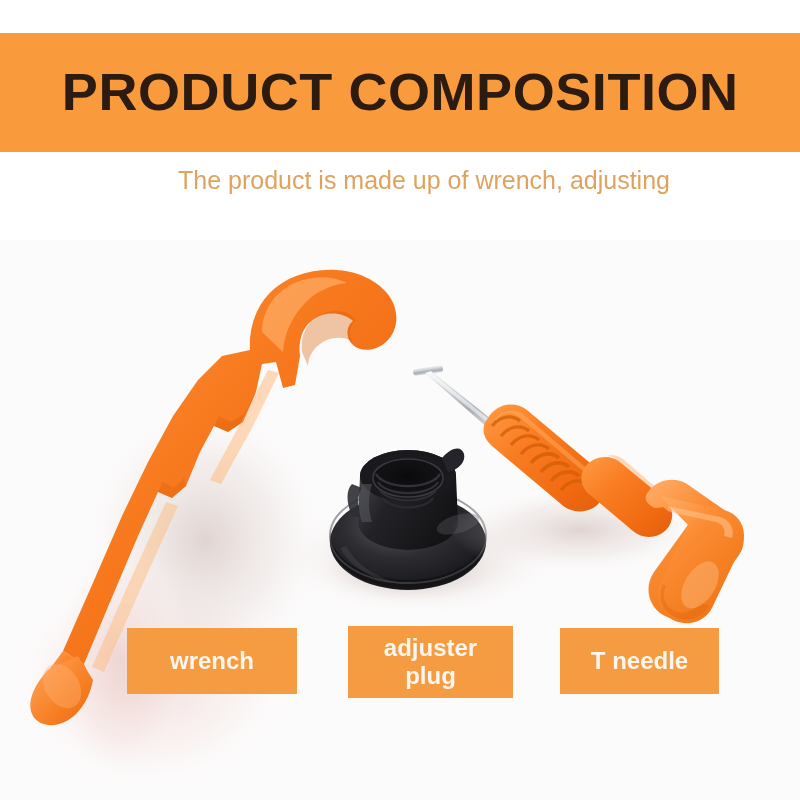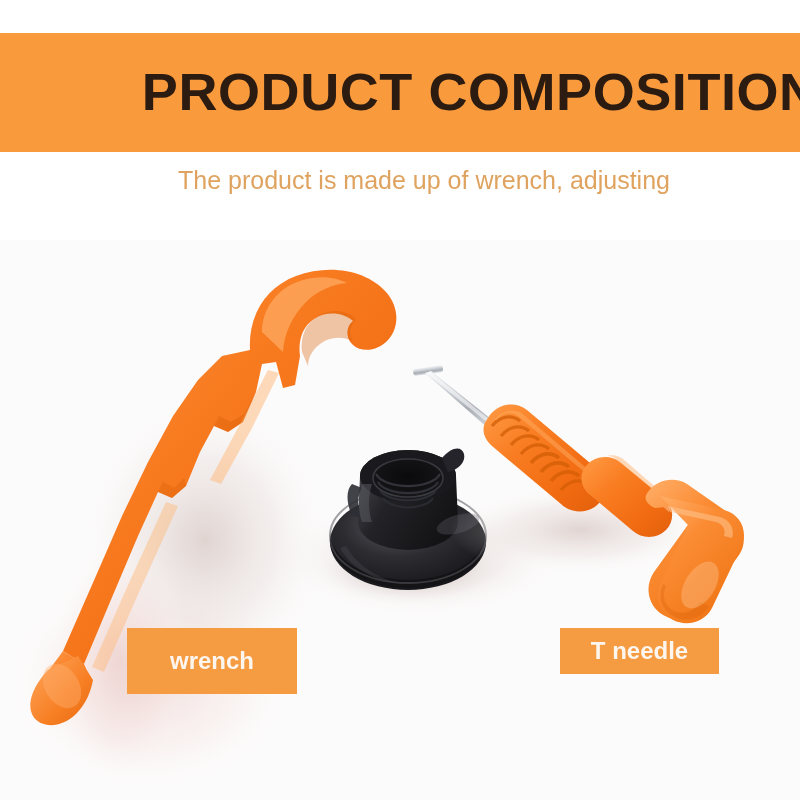--- a/index.html
+++ b/index.html
@@ -24,21 +24,21 @@
   
   #header-banner {
     position: absolute;
     left: 0;
     top: 33px;
     width: 800px;
     height: 119px;
     background: #f99a3c;
     display: flex;
     align-items: center;
-    justify-content: flex-end;
+    justify-content: center;
   }
   #page-title {
     font-family: "Liberation Sans Narrow", "Liberation Sans", sans-serif;
     font-weight: bold;
     font-size: 51px;
     letter-spacing: 0.5px;
     color: #2b1b10;
     transform: scaleX(1.06);
     transform-origin: center;
     white-space: nowrap;
@@ -92,21 +92,21 @@
     display: flex;
     align-items: center;
     justify-content: center;
     box-sizing: border-box;
     padding: 4px 6px;
     font-family: "Liberation Sans", sans-serif;
     font-weight: bold;
   }
   #caption-wrench  { left: 127px; top: 628px; width: 170px; height: 66px; }
   #caption-adjuster{ left: 348px; top: 626px; width: 165px; height: 72px; }
-  #caption-tneedle { left: 560px; top: 628px; width: 159px; height: 46px; }
+  #caption-tneedle { left: 560px; top: 628px; width: 159px; height: 66px; }
   .caption-box .cap-text { display: block; }
 </style>
 </head>
 <body>
 
 <div id="page">
 
   <div id="header-banner">
     <div id="page-title">PRODUCT COMPOSITION</div>
   </div>
@@ -397,18 +397,24 @@
 
         <ellipse cx="700" cy="345" rx="26" ry="15" fill="#ffc48f" opacity="0.4" transform="rotate(-58 700 345)"></ellipse>
       </g>
     </svg>
   </div>
 
   <div class="caption-box" id="caption-wrench">
     <span class="cap-text">wrench</span>
   </div>
 
+  <div class="caption-box" id="caption-adjuster">
+    <span>
+      <span class="cap-text">adjuster</span>
+      <span class="cap-text">plug</span>
+    </span>
+  </div>
 
   <div class="caption-box" id="caption-tneedle">
     <span class="cap-text">T needle</span>
   </div>
 
 </div>
 
 </body></html>

